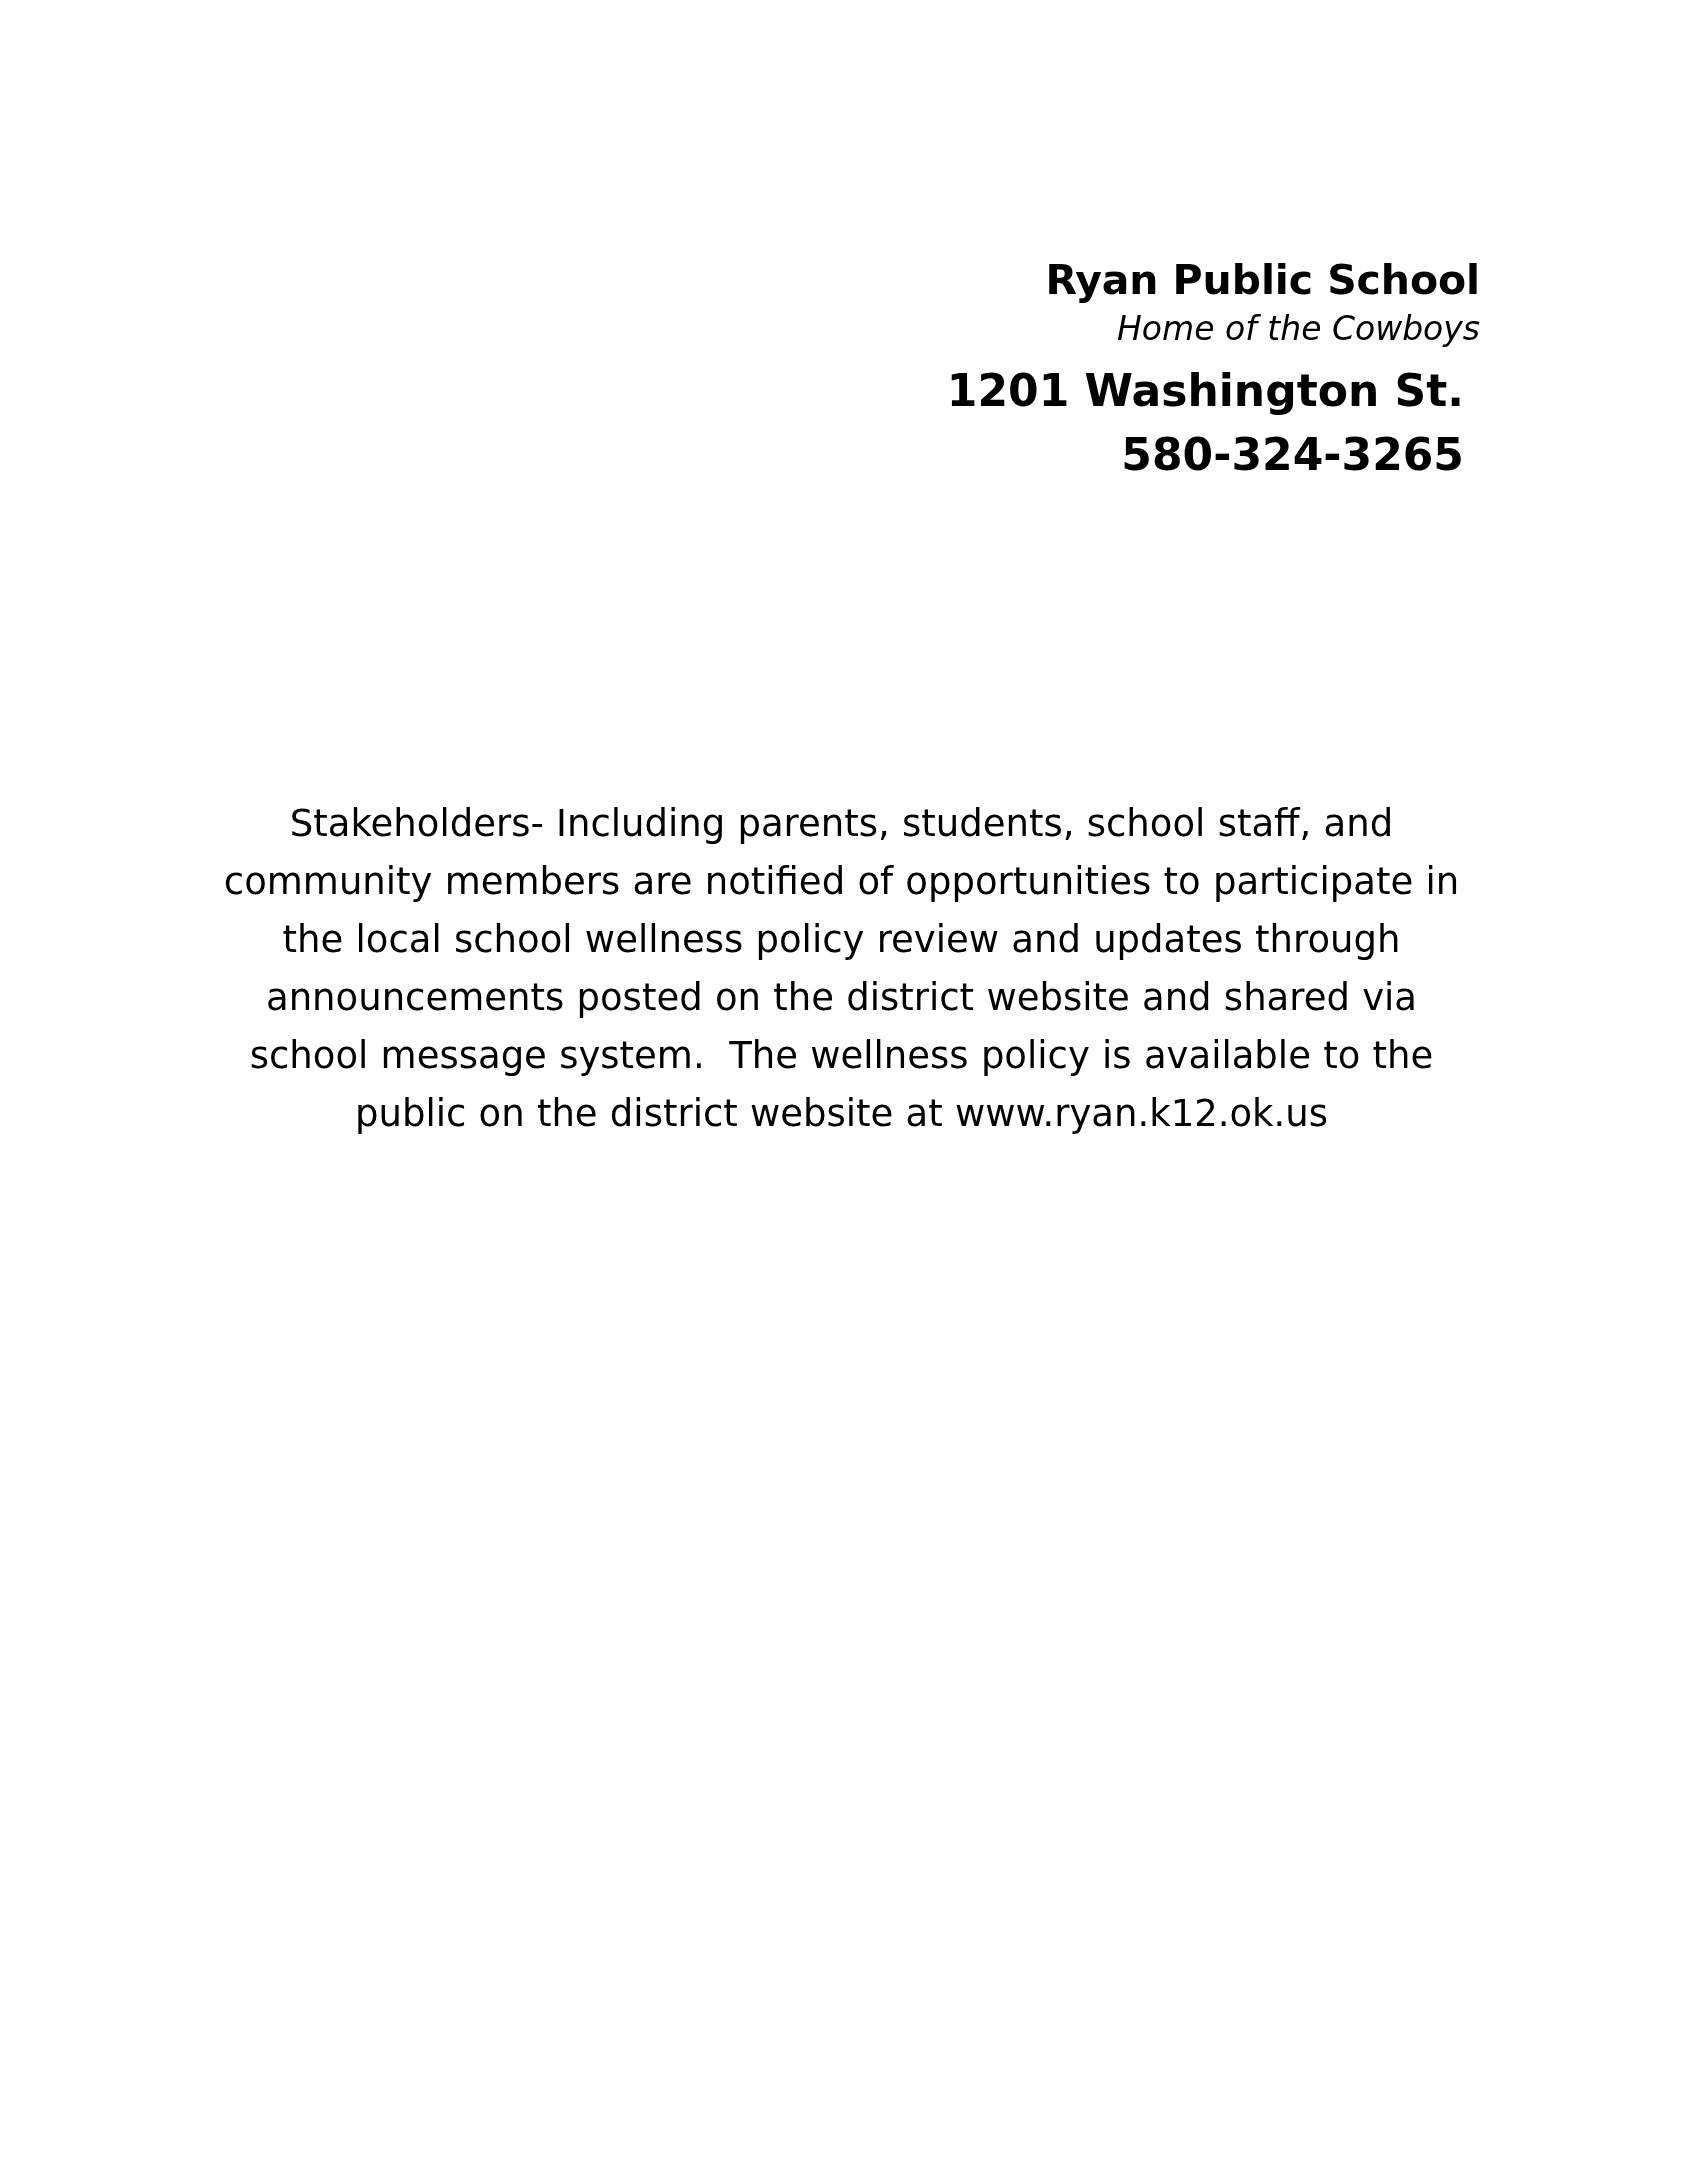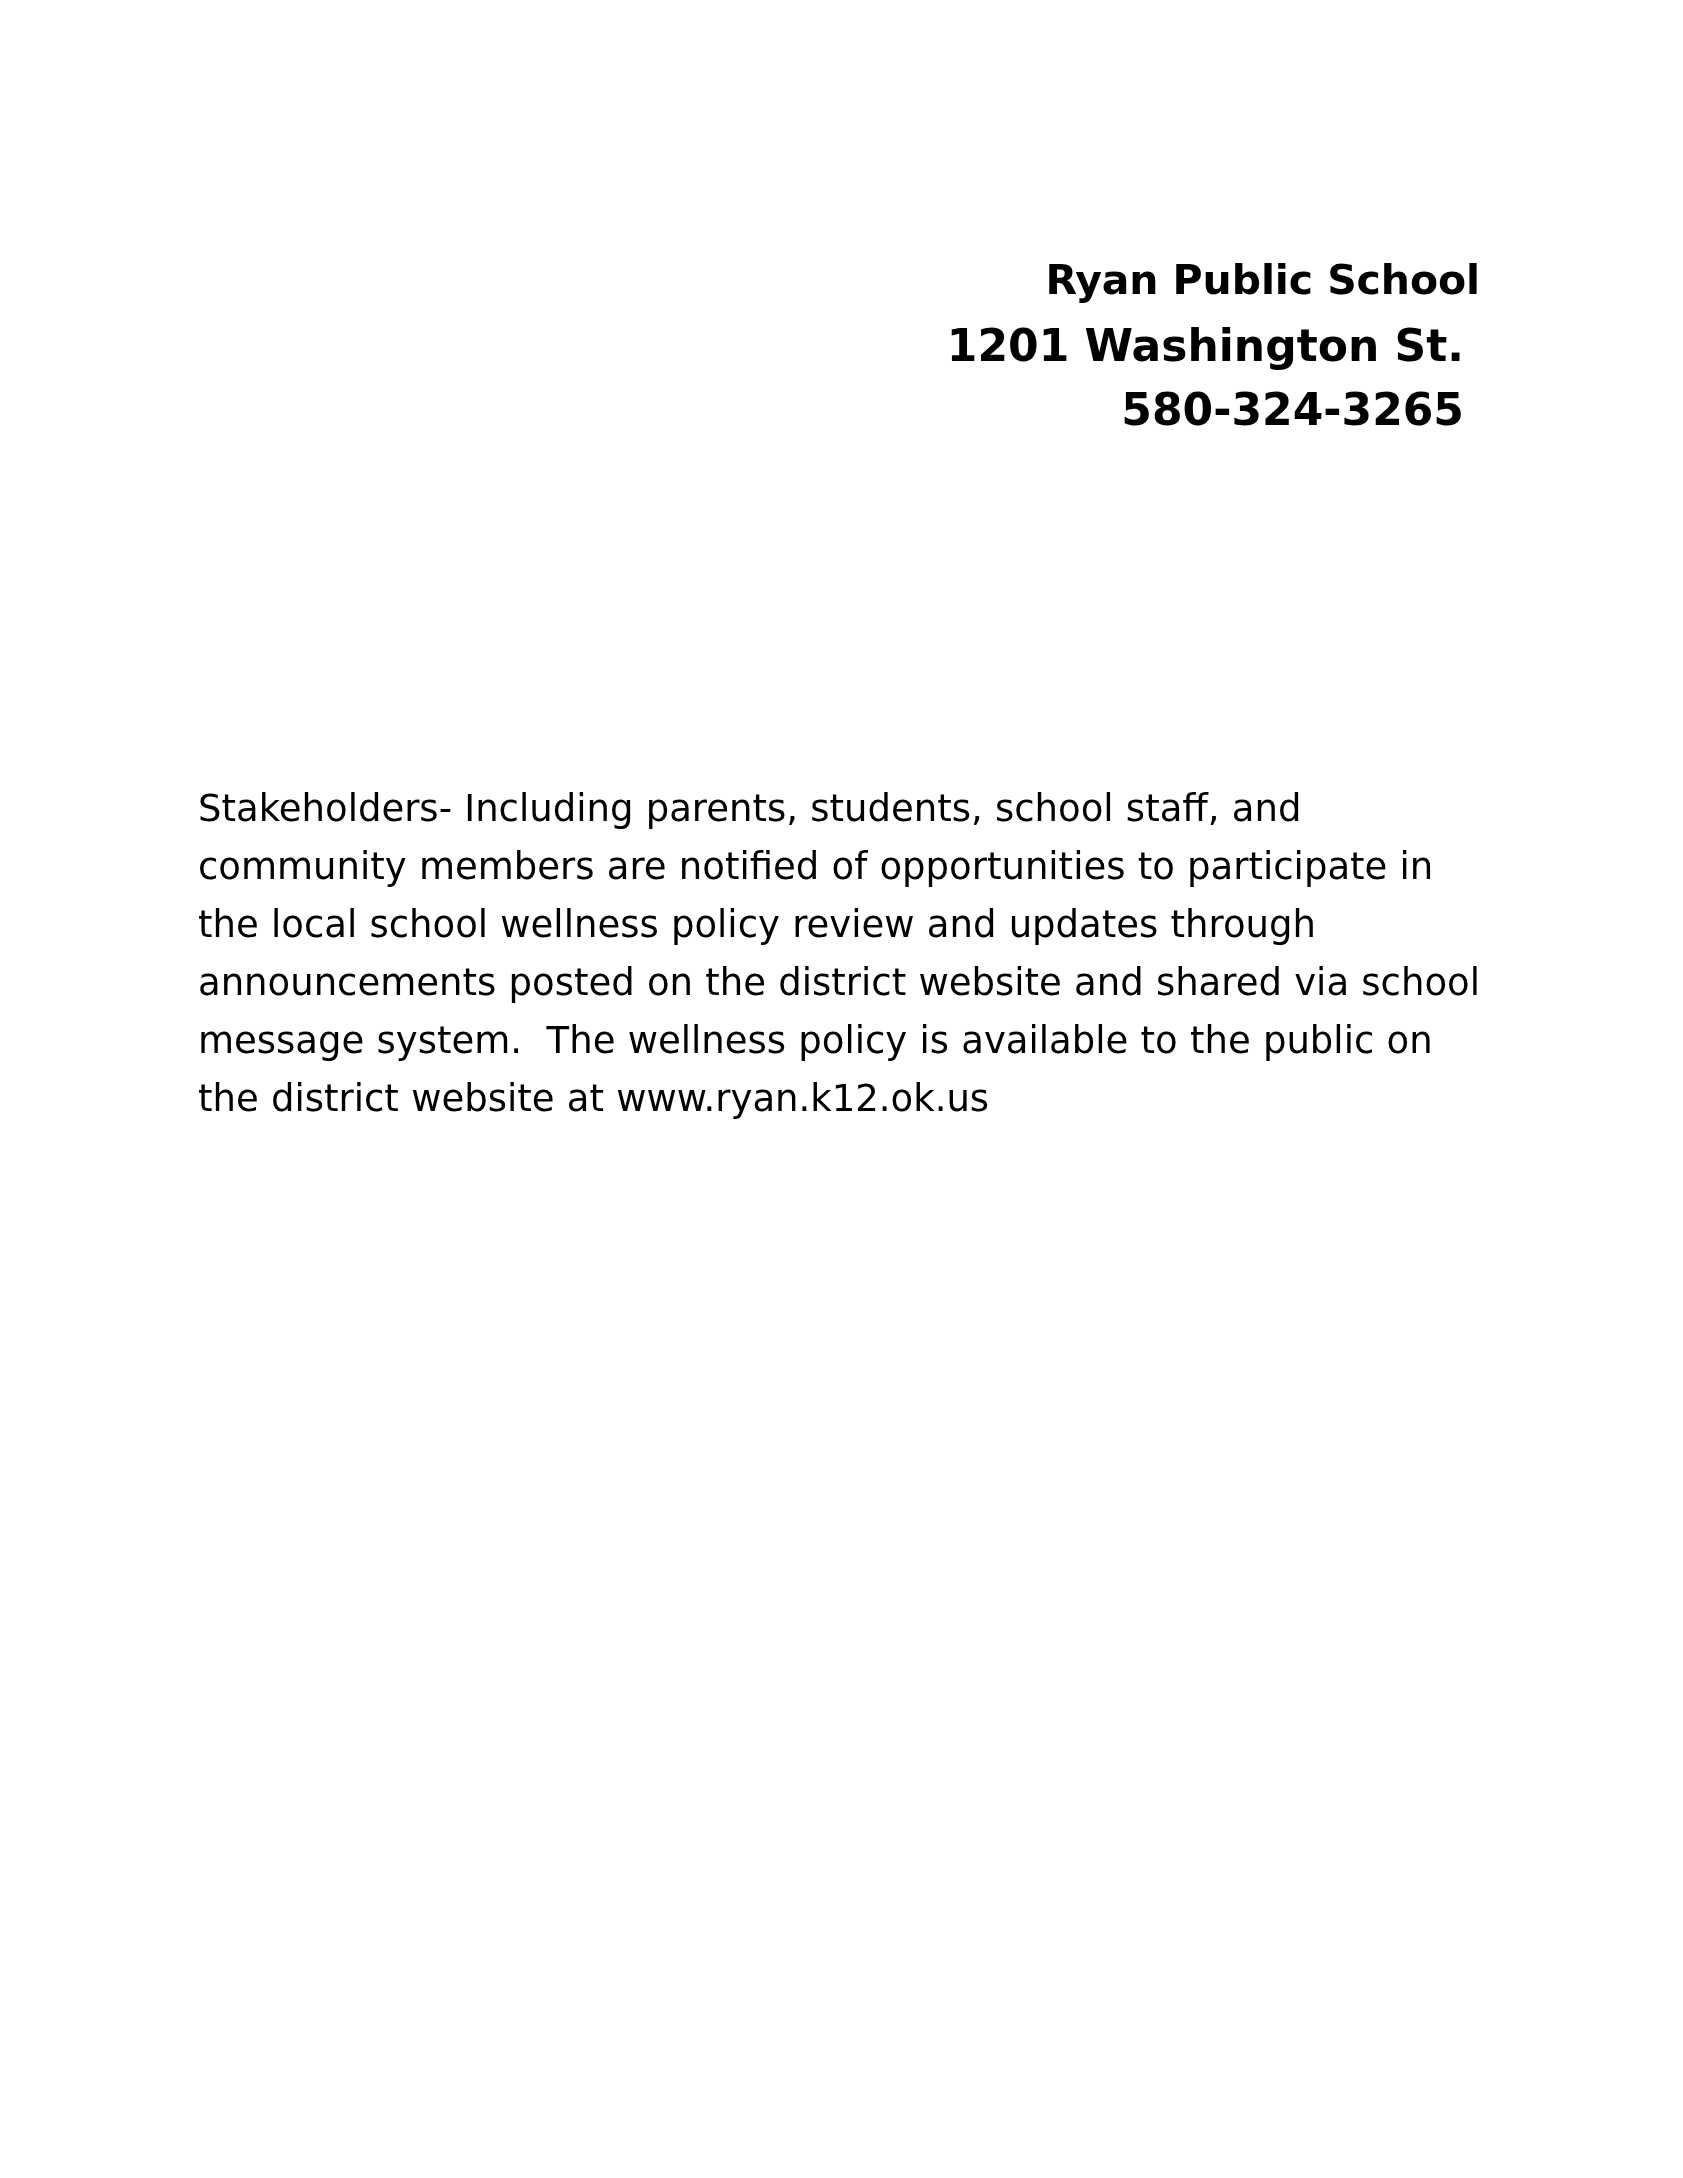--- a/index.html
+++ b/index.html
@@ -65,35 +65,36 @@
     position: absolute;
     left: 198px;
     top: 780px;
     width: 1287px;
   }
 
   .body-paragraph {
     font-size: 37px;
     font-weight: 400;
     line-height: 58px;
-    margin: 0;
-    text-align: left;
+    margin: 15px;
+    text-align: center;
     white-space: pre-wrap;
     word-spacing: 0.5px;
   }
 </style>
 </head>
 <body>
 
 <div class="page">
 
   <div class="letterhead">
 
     <h1 class="school-name">Ryan Public School</h1>
 
+    <div class="school-tagline">Home of the Cowboys</div>
 
     <div class="address-line">1201 Washington St.</div>
 
 
     <div class="address-line">580-324-3265</div>
 
   </div>
 
   <div class="body-block">
     <p class="body-paragraph">Stakeholders- Including parents, students, school staff, and community members are notified of opportunities to participate in the local school wellness policy review and updates through announcements posted on the district website and shared via school message system.  The wellness policy is available to the public on the district website at www.ryan.k12.ok.us</p>

